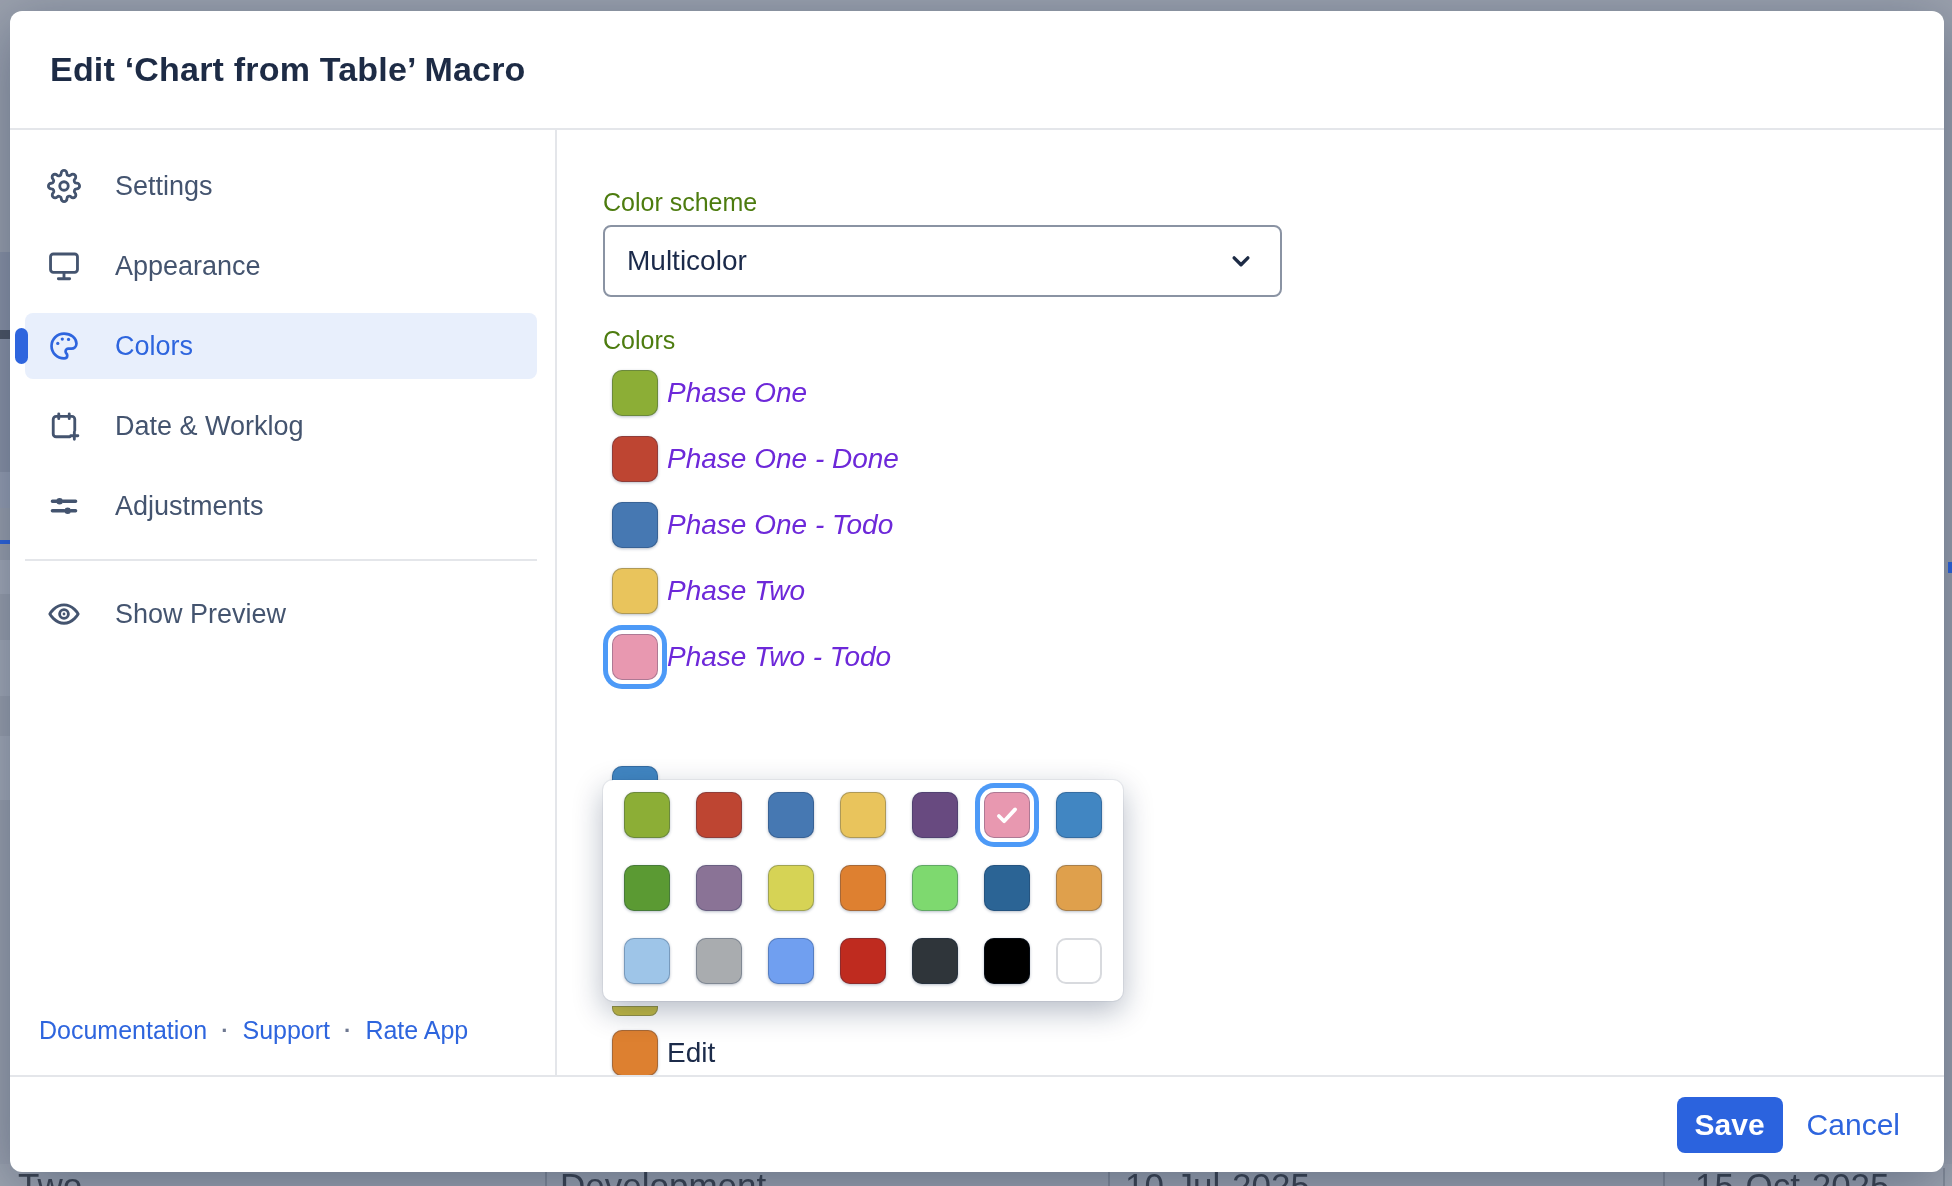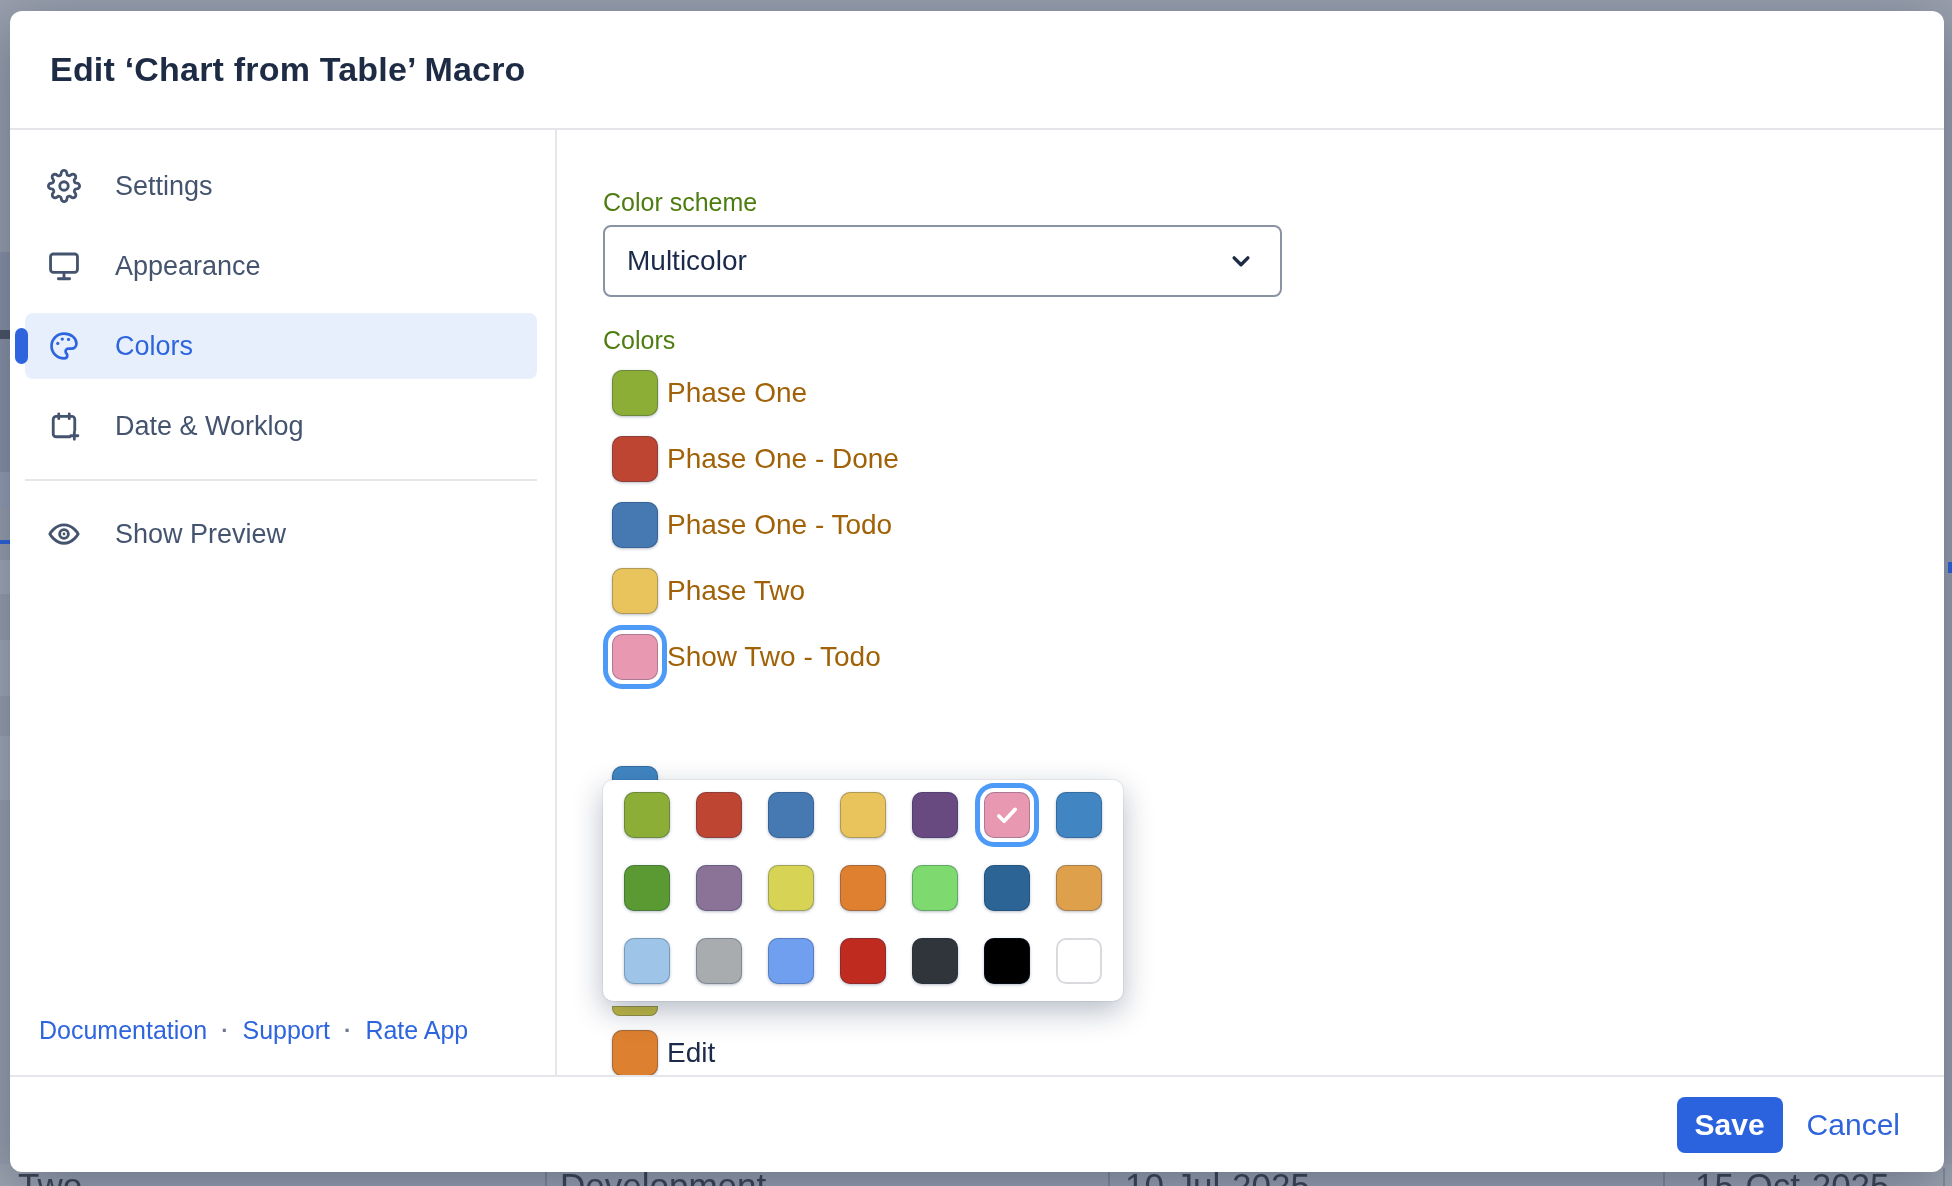--- a/index.html
+++ b/index.html
@@ -57,21 +57,21 @@
   .swatch {
     width:46px; height:46px; border-radius:10px; flex:none;
     box-shadow: inset 0 0 0 1px rgba(23,43,77,.28), 0 1px 3px rgba(23,43,77,.30);
     cursor:pointer;
   }
   .swatch.white-sw { box-shadow: inset 0 0 0 2px #D8DADE; }
   .swatch.ring { box-shadow: inset 0 0 0 1px rgba(23,43,77,.28), 0 0 0 4px #fff, 0 0 0 9px #4D9AF7; }
 
   .series-list { position:absolute; left:55px; top:240px; }
   .series-row { display:flex; align-items:center; gap:9px; margin-bottom:20px; height:46px; }
-  .series-row .s-label { font-size:28px; color:#a16207; }
+  .series-row .s-label { font-size:28px; color:#6d28d9;font-style:italic; }
 
   .partial-top { position:absolute; left:55px; top:636px; z-index:1; }
   .partial-bottom { position:absolute; left:55px; top:876px; width:46px; height:10px; border-radius:0 0 8px 8px;
     box-shadow: inset 0 0 0 1px rgba(23,43,77,.28); z-index:1; cursor:pointer; }
 
   .popup {
     position:absolute; left:46px; top:650px; width:520px; height:221px; z-index:4;
     background:#fff; border-radius:10px;
     box-shadow: 0 0 0 1px rgba(9,30,66,.06), 0 10px 30px rgba(9,30,66,.30);
     padding:12px 21px 17px;
@@ -163,20 +163,31 @@
             <div class="side-item">
               <span class="icon">
                 <svg viewBox="0 0 24 24" fill="none" stroke="currentColor" stroke-linecap="round" stroke-linejoin="round" stroke-width="2">
                   <path d="M16.2 19.6H6.4a2 2 0 0 1-2-2V7.2a2 2 0 0 1 2-2h11.2a2 2 0 0 1 2 2v8"></path>
                   <path d="M8.3 3.4v3.4M15.7 3.4v3.4"></path>
                   <path d="M19.3 16.4v5M16.8 18.9h5"></path>
                 </svg>
               </span>
               <span>Date &amp; Worklog</span>
             </div>
+            <div class="side-item">
+              <span class="icon">
+                <svg viewBox="0 0 24 24" fill="none" stroke="currentColor" stroke-linecap="round" stroke-linejoin="round" stroke-width="2.4">
+                  <path d="M3.8 8.6h2.9M11.4 8.6h8.8"></path>
+                  <circle cx="8.9" cy="8.6" r="2.3" fill="currentColor" stroke="none"></circle>
+                  <path d="M3.8 15.4h8.4M17 15.4h3.2"></path>
+                  <circle cx="14.6" cy="15.4" r="2.3" fill="currentColor" stroke="none"></circle>
+                </svg>
+              </span>
+              <span>Adjustments</span>
+            </div>
           </nav>
         <div class="sidebar-divider"></div>
         <div id="preview-slot">
             <div class="side-item">
               <span class="icon">
                 <svg viewBox="0 0 24 24" fill="none" stroke="currentColor" stroke-linecap="round" stroke-linejoin="round" stroke-width="2">
                   <path d="M2 12s3.6-6.5 10-6.5S22 12 22 12s-3.6 6.5-10 6.5S2 12 2 12z"></path>
                   <circle cx="12" cy="12" r="3.1"></circle>
                   <circle cx="12" cy="12" r="1" fill="currentColor" stroke="none"></circle>
                 </svg>
@@ -219,21 +230,21 @@
             <div class="series-row">
               <span class="swatch" style="background: rgb(70, 120, 178);"></span>
               <span class="s-label">Phase One - Todo</span>
             </div>
             <div class="series-row">
               <span class="swatch" style="background: rgb(233, 196, 92);"></span>
               <span class="s-label">Phase Two</span>
             </div>
             <div class="series-row">
               <span class="swatch ring" style="background: rgb(232, 152, 176);"></span>
-              <span class="s-label">Show Two - Todo</span>
+              <span class="s-label">Phase Two - Todo</span>
             </div>
           </div>
 
         <div class="swatch partial-top" id="partial-top" style="background: rgb(65, 134, 194);"></div>
 
         <div class="popup">
           <div class="palette-grid" id="palette-grid">
               <span class="swatch pcell" style="background: rgb(140, 174, 54);"></span>
               <span class="swatch pcell" style="background: rgb(190, 69, 50);"></span>
               <span class="swatch pcell" style="background: rgb(70, 120, 178);"></span>

